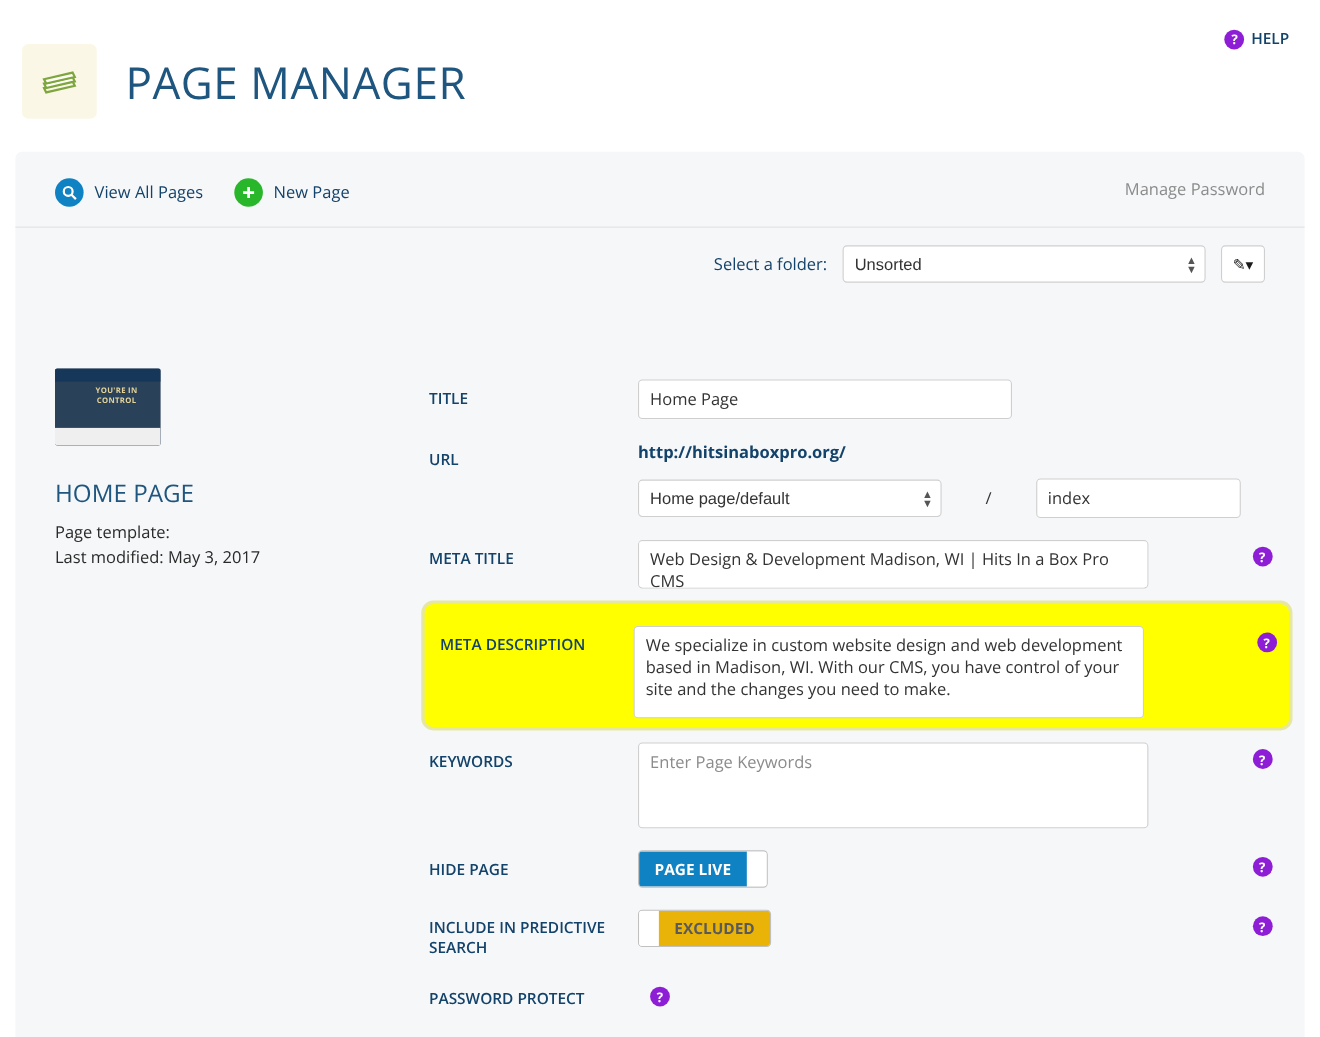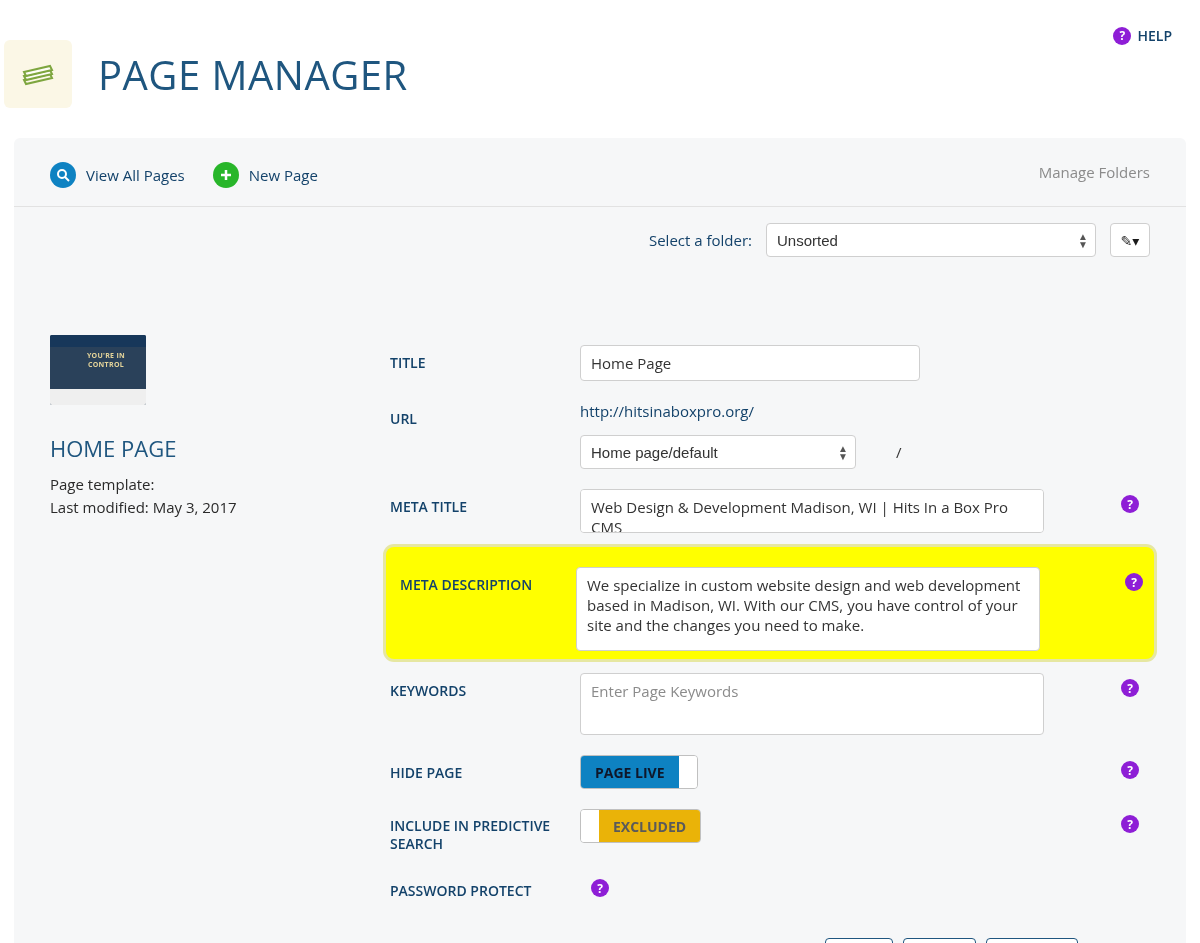--- a/index.html
+++ b/index.html
@@ -23,21 +23,21 @@
   .help-icon, .q-icon {
     width:18px; height:18px; border-radius:50%;
     background:#8e1ed6;
     color:#fff;
     display:inline-flex; align-items:center; justify-content:center;
     font-size:12px; font-weight:700;
   }
   .q-icon { cursor:pointer; }
   .header {
     display:flex; align-items:center; gap:26px;
-    padding:40px 20px 30px 4px;
+    padding:40px 20px 30px 20px;
   }
   .app-icon {
     width:68px; height:68px;
     background:#fbf7e6;
     border-radius:6px;
     display:flex; align-items:center; justify-content:center;
   }
   .app-icon svg { width:40px; height:40px; }
   .page-title {
     color:#1f567f;
@@ -153,35 +153,35 @@
     border:1px solid #cfcfcf; border-radius:4px;
     background:#fff;
     padding:7px 10px;
     font-size:15px;
     font-family:inherit;
     color:#333;
     resize:none;
   }
   input[type=text]::placeholder, textarea::placeholder { color:#8b8b8b; }
   .w-340 { width:340px; }
-  .url-text { color:#13426a; font-size:15px; }
+  .url-text { color:#13426a; font-size:15px;font-weight:bold; }
   .url-line2 { display:flex; align-items:center; gap:40px; margin-top:8px; }
   select.url-select {
     width:276px; height:34px;
     border:1px solid #cfcfcf; border-radius:4px;
     background:#fff;
     padding:0 28px 0 10px;
     font-size:15px; color:#333;
     appearance:none; -webkit-appearance:none;
   }
   .slash { color:#333; font-size:15px; }
   .url-file { width:186px; }
   textarea.meta-title { width:464px; height:44px; }
   textarea.meta-desc { width:464px; height:84px; }
-  textarea.keywords { width:464px; height:62px; }
+  textarea.keywords { width:464px; height:78px; }
   
   .highlight-wrap {
     background:#ffff00;
     border-radius:8px;
     box-shadow:0 0 0 3px rgba(200,200,0,0.35);
     padding:8px 0;
     margin:4px -4px;
   }
   .highlight-wrap .form-label { padding-left:14px; }
   .highlight-wrap textarea { background:#fff; }
@@ -194,21 +194,21 @@
   }
   .toggle .lbl {
     padding:0 14px;
     font-size:14px; font-weight:700;
     height:100%; display:flex; align-items:center;
   }
   .toggle .knob {
     width:18px; height:100%;
     background:#fff;
   }
-  .toggle.blue .lbl { background:#0e82c2; color:#0f172a;text-align:right; }
+  .toggle.blue .lbl { background:#0e82c2; color:#ffffff;text-align:right; }
   .toggle.gray .lbl { background:#eab308; color:#5a5a5a; }
   .toggle.gray { flex-direction:row-reverse; }
   .pw-group { display:flex; gap:0; }
   .pw-input { width:218px; border-top-left-radius:0; border-bottom-left-radius:0; margin-left:-1px; height:34px; }
   
   .footer {
     display:flex; justify-content:flex-end; gap:10px;
     padding:28px 72px 0 0;
   }
   .btn {
@@ -255,21 +255,21 @@
     </div>
     <div class="tool-link">
       <span class="circle-btn circle-green">
         <svg width="14" height="14" viewBox="0 0 14 14">
             <line x1="7" y1="2" x2="7" y2="12" stroke="#fff" stroke-width="2.5"></line>
             <line x1="2" y1="7" x2="12" y2="7" stroke="#fff" stroke-width="2.5"></line>
           </svg>
       </span>
       <span>New Page</span>
     </div>
-    <div class="manage-folders">Manage Folders</div>
+    <div class="manage-folders">Manage Password</div>
   </div>
 
   <div class="folder-row">
     <span class="folder-label">Select a folder:</span>
     <div class="select-wrap">
       <select class="folder-select">
         <option>Unsorted</option>
       </select>
       <div class="select-arrows">▲<br>▼</div>
     </div>
@@ -305,20 +305,21 @@
         <div class="form-field" style="flex-direction:column; align-items:flex-start; gap:6px;">
           <div class="url-text">http://hitsinaboxpro.org/</div>
           <div class="url-line2">
             <div class="select-wrap">
               <select class="url-select">
                 <option>Home page/default</option>
               </select>
               <div class="select-arrows">▲<br>▼</div>
             </div>
             <span class="slash">/</span>
+            <input type="text" class="url-file" value="index" style="">
           </div>
         </div>
         <div class="right-help"></div>
       </div>
 
       <div class="form-row">
         <div class="form-label">META TITLE</div>
         <div class="form-field">
           <textarea class="meta-title" style="">Web Design &amp; Development Madison, WI | Hits In a Box Pro CMS</textarea>
         </div>

